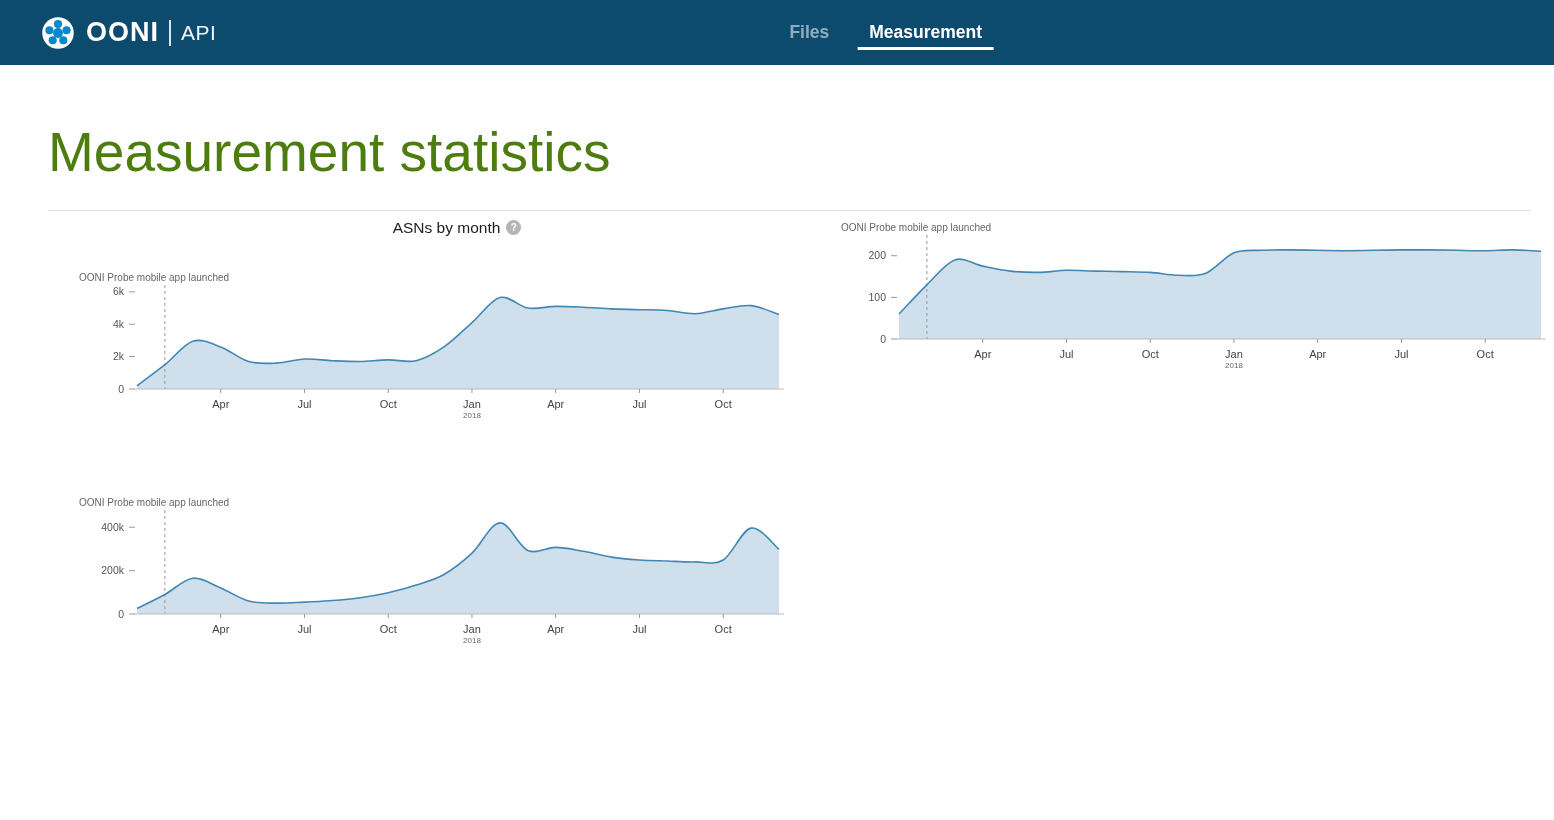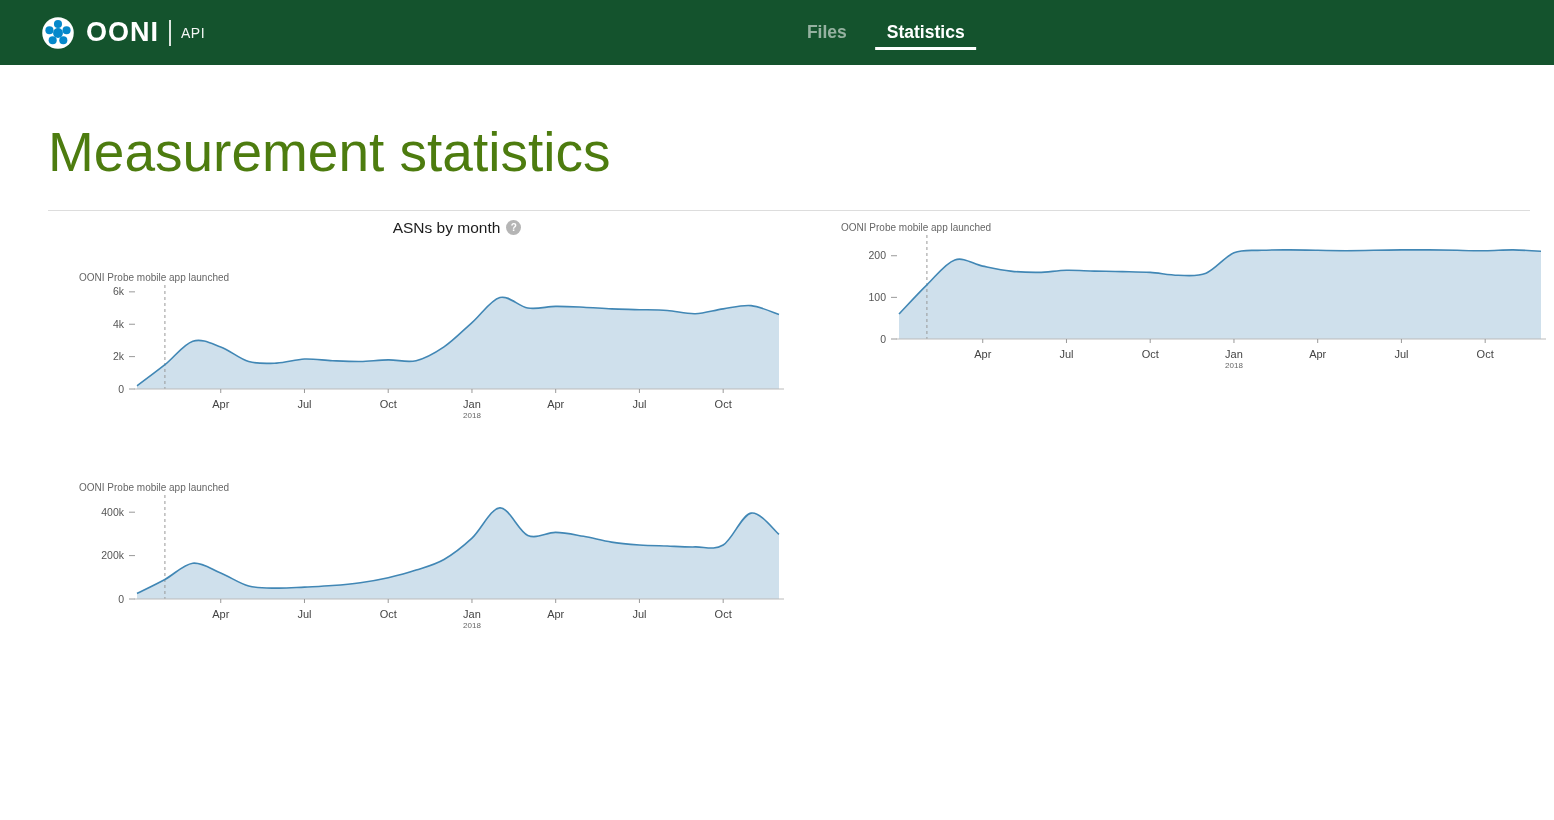--- a/index.html
+++ b/index.html
@@ -4,69 +4,69 @@
 <style>
   * { box-sizing: border-box; }
   html,body { margin:0; padding:0; background:#fff; color:#222;
     font-family:"Liberation Sans", sans-serif; }
 
   
   .navbar { background:#0588CB; height:65px; display:flex; align-items:center; position:relative; }
   .brand { display:flex; align-items:center; gap:10px; margin-left:40px; }
   .brand-name { color:#fff; font-size:27px; font-weight:700; letter-spacing:1px; }
   .brand-sep { width:2px; height:26px; background:rgba(255,255,255,.85); }
-  .brand-product { color:#fff; font-size:14px; font-weight:300; opacity:.95; letter-spacing:.5px; }
+  .brand-product { color:#fff; font-size:21px; font-weight:300; opacity:.95; letter-spacing:.5px; }
   .nav { position:absolute; left:57%; transform:translateX(-50%); height:100%;
          display:flex; align-items:flex-start; gap:28px; }
   .nav-item { color:rgba(255,255,255,.55); font-size:17.5px; font-weight:700; height:100%;
               display:flex; align-items:center; position:relative; cursor:pointer; padding:0 6px;
               white-space:nowrap; }
   .nav-item.active { color:#fff; }
   .nav-item.active::after { content:""; position:absolute; left:-6px; right:-6px; bottom:15px;
               height:3px; background:#fff; }
 
   
   .page { padding:56px 24px 60px 27px; }
   .page-title { font-size:55px; font-weight:300; color:#4d7c0f; margin:0 0 0 21px; line-height:1.15; }
   .divider { border:none; border-top:1px solid #ddd; margin:26px 0 0 21px; }
   .intro { font-size:19px; color:#1e1e1e; margin:40px 0 14px 0; }
 
-  .charts { display:grid; grid-template-columns:762px 762px; row-gap:40px; margin-top:8px; }
+  .charts { display:grid; grid-template-columns:762px 762px; row-gap:55px; margin-top:8px; }
   .chart-block { width:762px; }
   .chart-title { width:760px; text-align:center; padding-left:100px;
                  font-size:15.5px; font-weight:500; color:#1d1d1d; margin-bottom:32px; }
   .help { display:inline-block; width:15px; height:15px; line-height:15px; border-radius:50%;
           background:#b5b5b5; color:#fff; font-size:10px; text-align:center; margin-left:6px;
           font-weight:700; vertical-align:2px; cursor:pointer; }
   svg.chart-svg { display:block; }
   svg.chart-svg text { font-family:"Liberation Sans", sans-serif; }
 </style>
 </head>
 <body>
 
-<header class="navbar" style="background: #14532d;">
+<header class="navbar" style="background: #0c4a6e;">
   <div class="brand">
     <svg width="36" height="36" viewBox="0 0 40 40">
       <circle cx="20" cy="20" r="17.5" fill="#ffffff"></circle>
       <g fill="#0588CB">
         <circle cx="20" cy="20" r="5.5"></circle>
         <circle cx="20" cy="10" r="4.5"></circle>
         <circle cx="29.5" cy="16.9" r="4.5"></circle>
         <circle cx="25.9" cy="28.1" r="4.5"></circle>
         <circle cx="14.1" cy="28.1" r="4.5"></circle>
         <circle cx="10.5" cy="16.9" r="4.5"></circle>
       </g>
     </svg>
     <span class="brand-name">OONI</span>
     <span class="brand-sep"></span>
     <span class="brand-product">API</span>
   </div>
   <nav class="nav">
     <div class="nav-item">Files</div>
-    <div class="nav-item active">Statistics</div>
+    <div class="nav-item active">Measurement</div>
   </nav>
 </header>
 
 <main class="page">
   <h1 class="page-title">Measurement statistics</h1>
   <hr class="divider">
 
   <div class="charts">
 
     <section class="chart-block">

